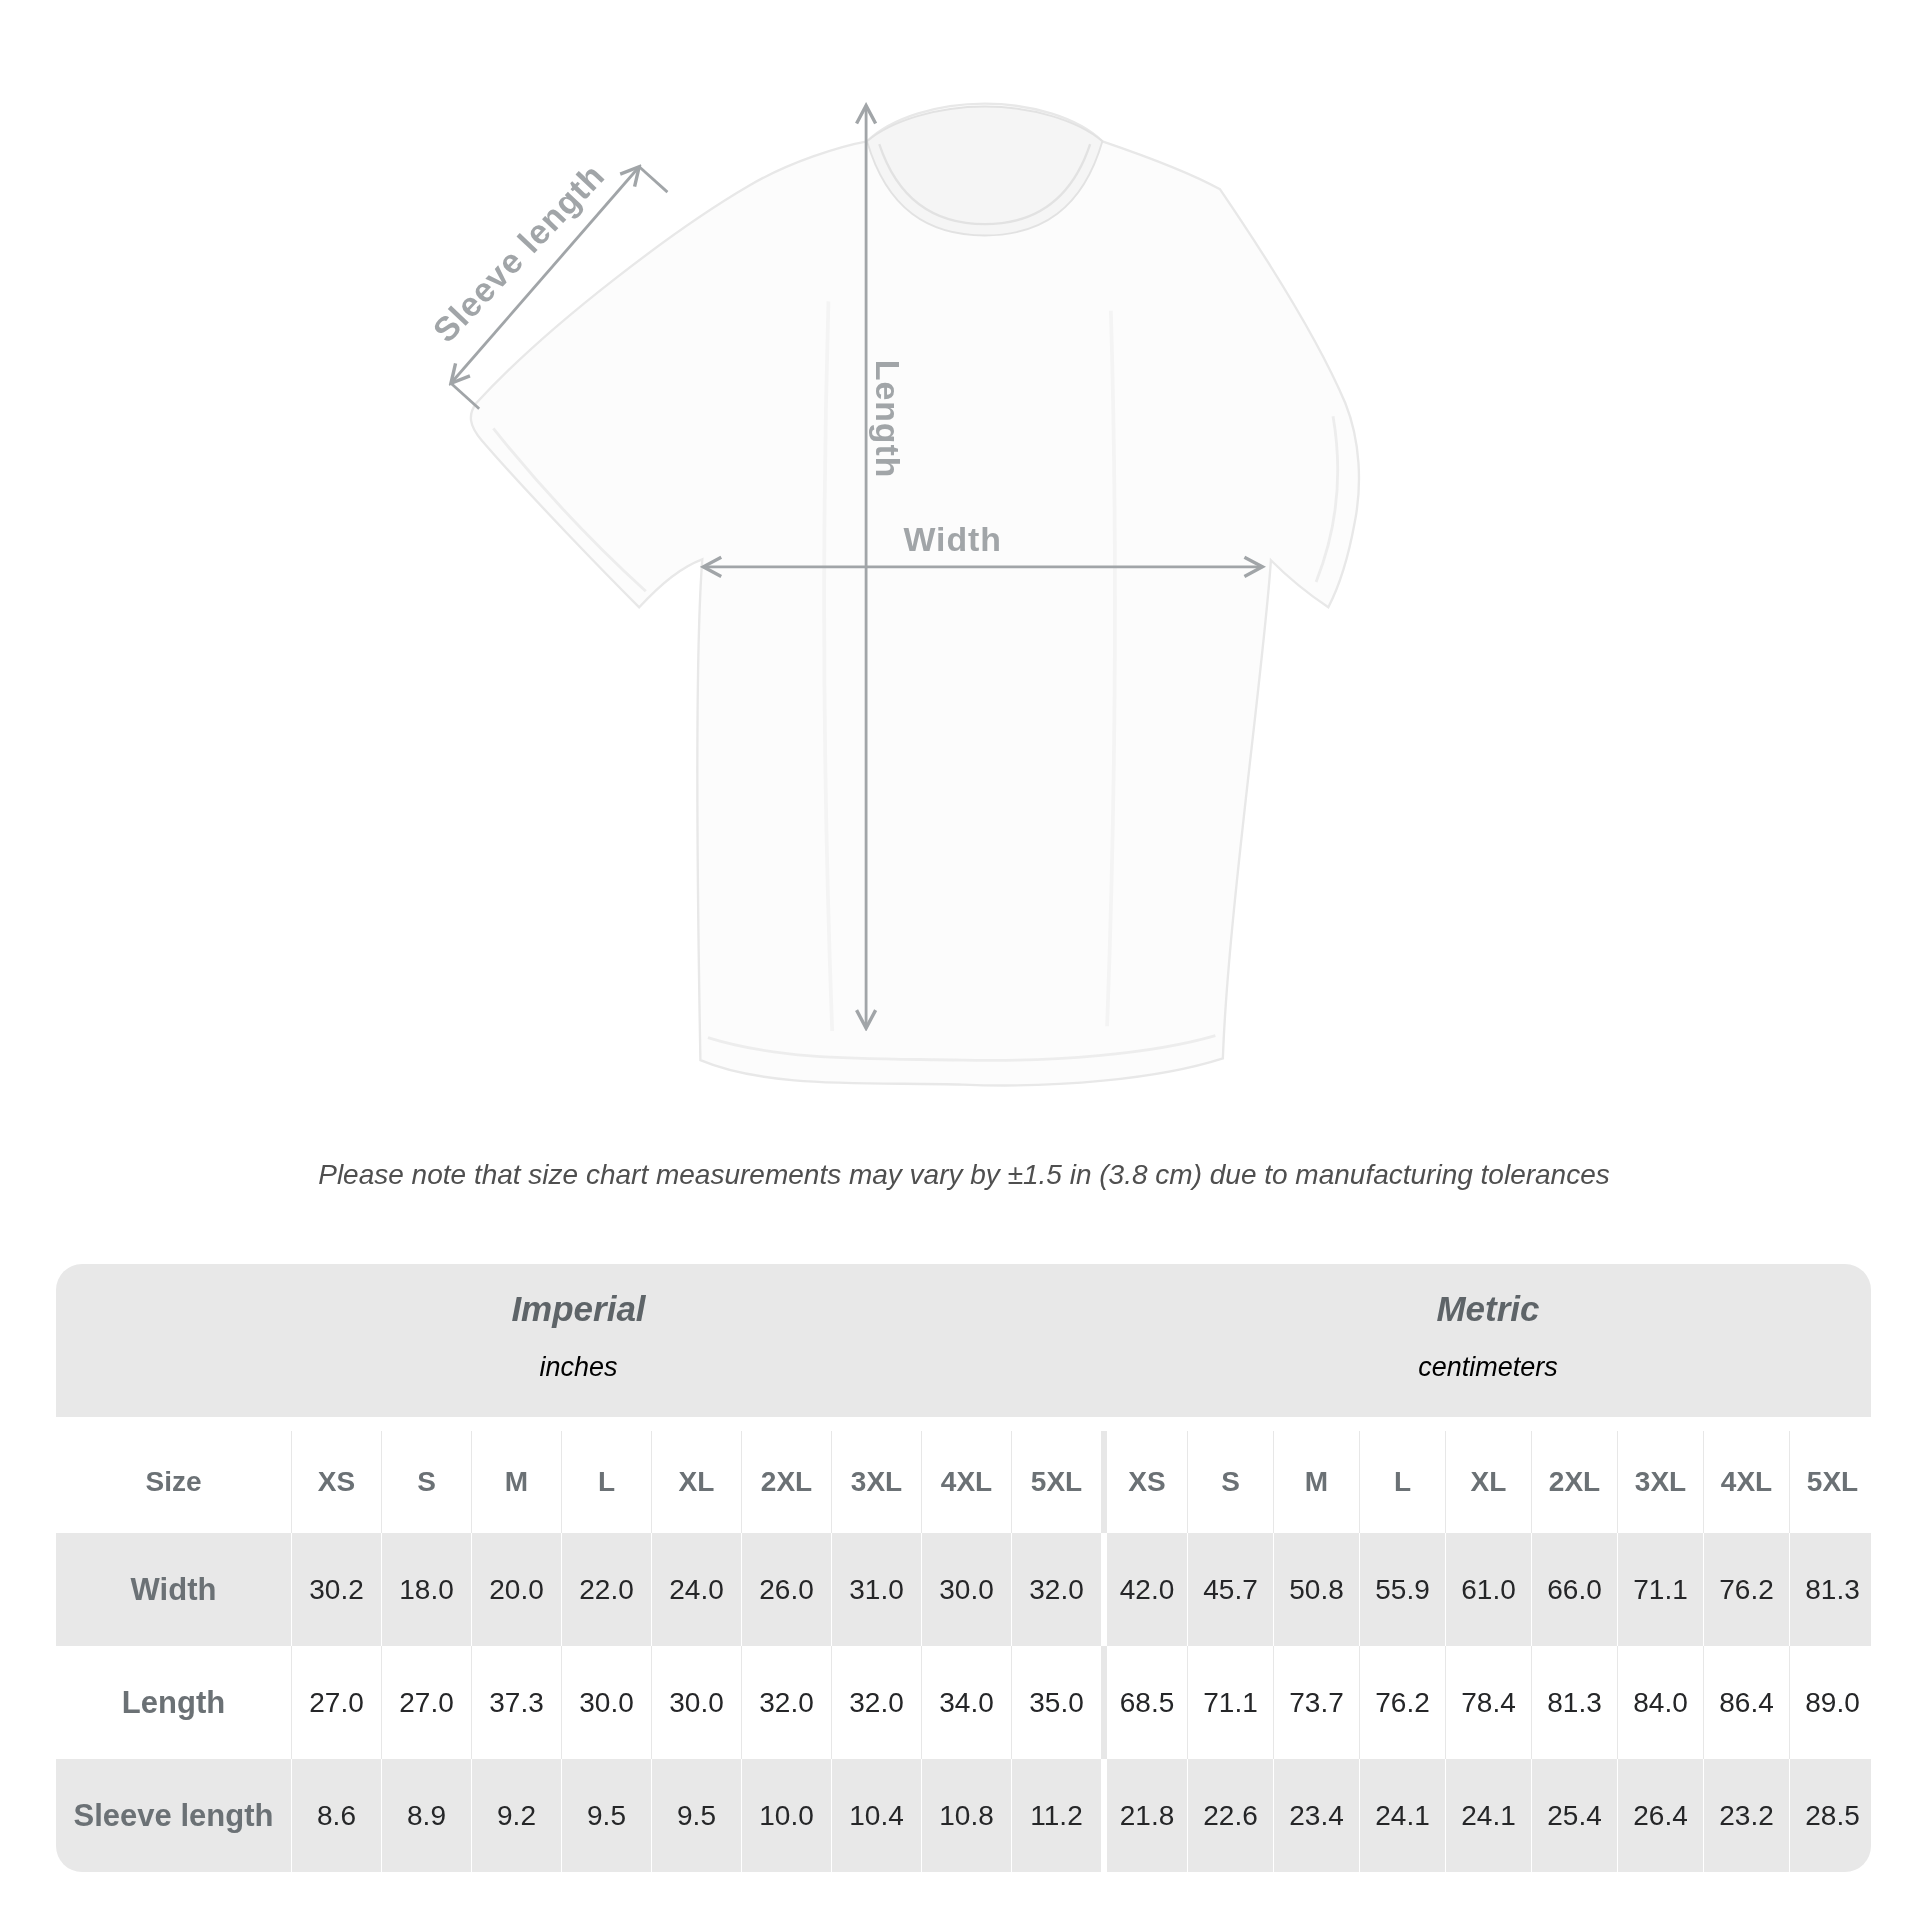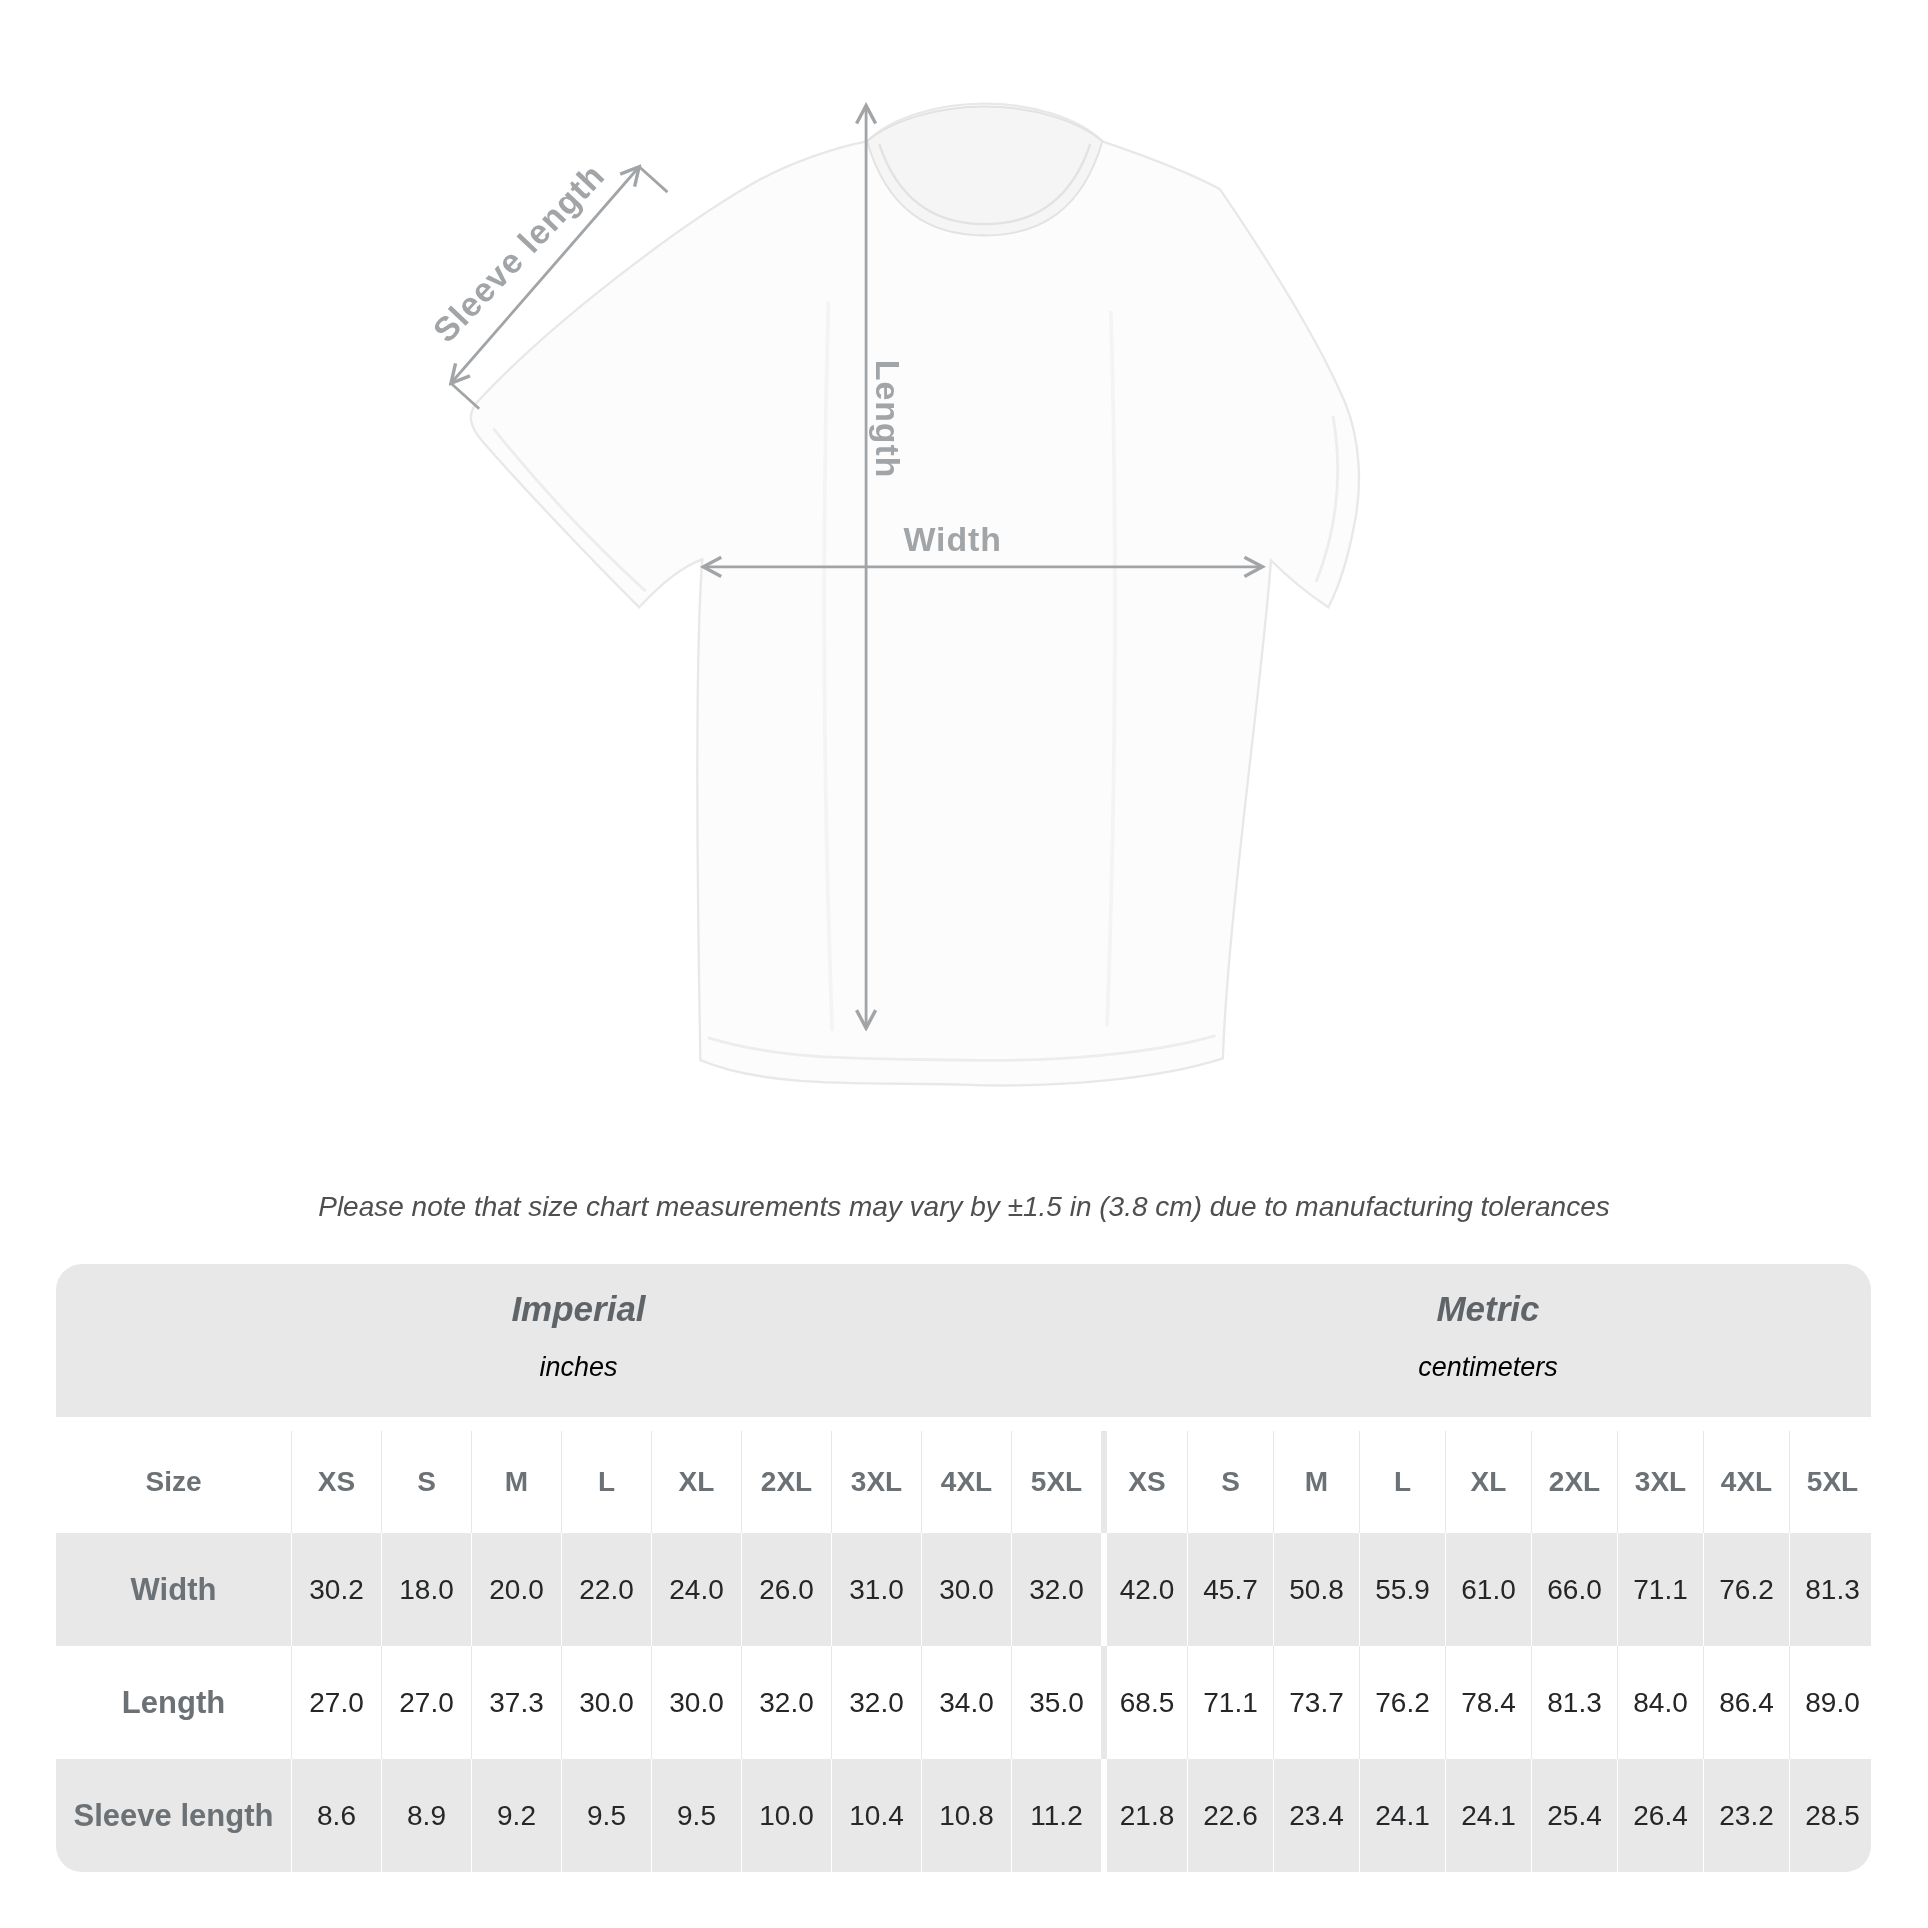--- a/index.html
+++ b/index.html
@@ -9,21 +9,21 @@
   }
   
   .diagram{position:absolute;left:0;top:0;width:1928px;height:1177px;}
   .ann-text{font-weight:bold;font-size:36px;fill:#a1a5a8;letter-spacing:1px;}
   
   .title{
     position:absolute;left:0;top:1134px;width:100%;text-align:center;
     font-size:45px;line-height:47px;font-weight:bold;color:#383838;
   }
   .subtitle{
-    position:absolute;left:0;top:1188px;width:100%;text-align:center;
+    position:absolute;left:0;top:1156px;width:100%;text-align:center;
     font-size:28px;line-height:38px;font-style:italic;color:#4f4f4f;
   }
   
   .size-table{
     position:absolute;left:56px;top:1264px;width:1815px;height:608px;
     border-radius:26px;overflow:hidden;background:#ffffff;
     display:grid;
     grid-template-columns:235px repeat(9,90px) repeat(9,86px);
     grid-template-rows:153px 116px 113px 113px 113px;
   }

